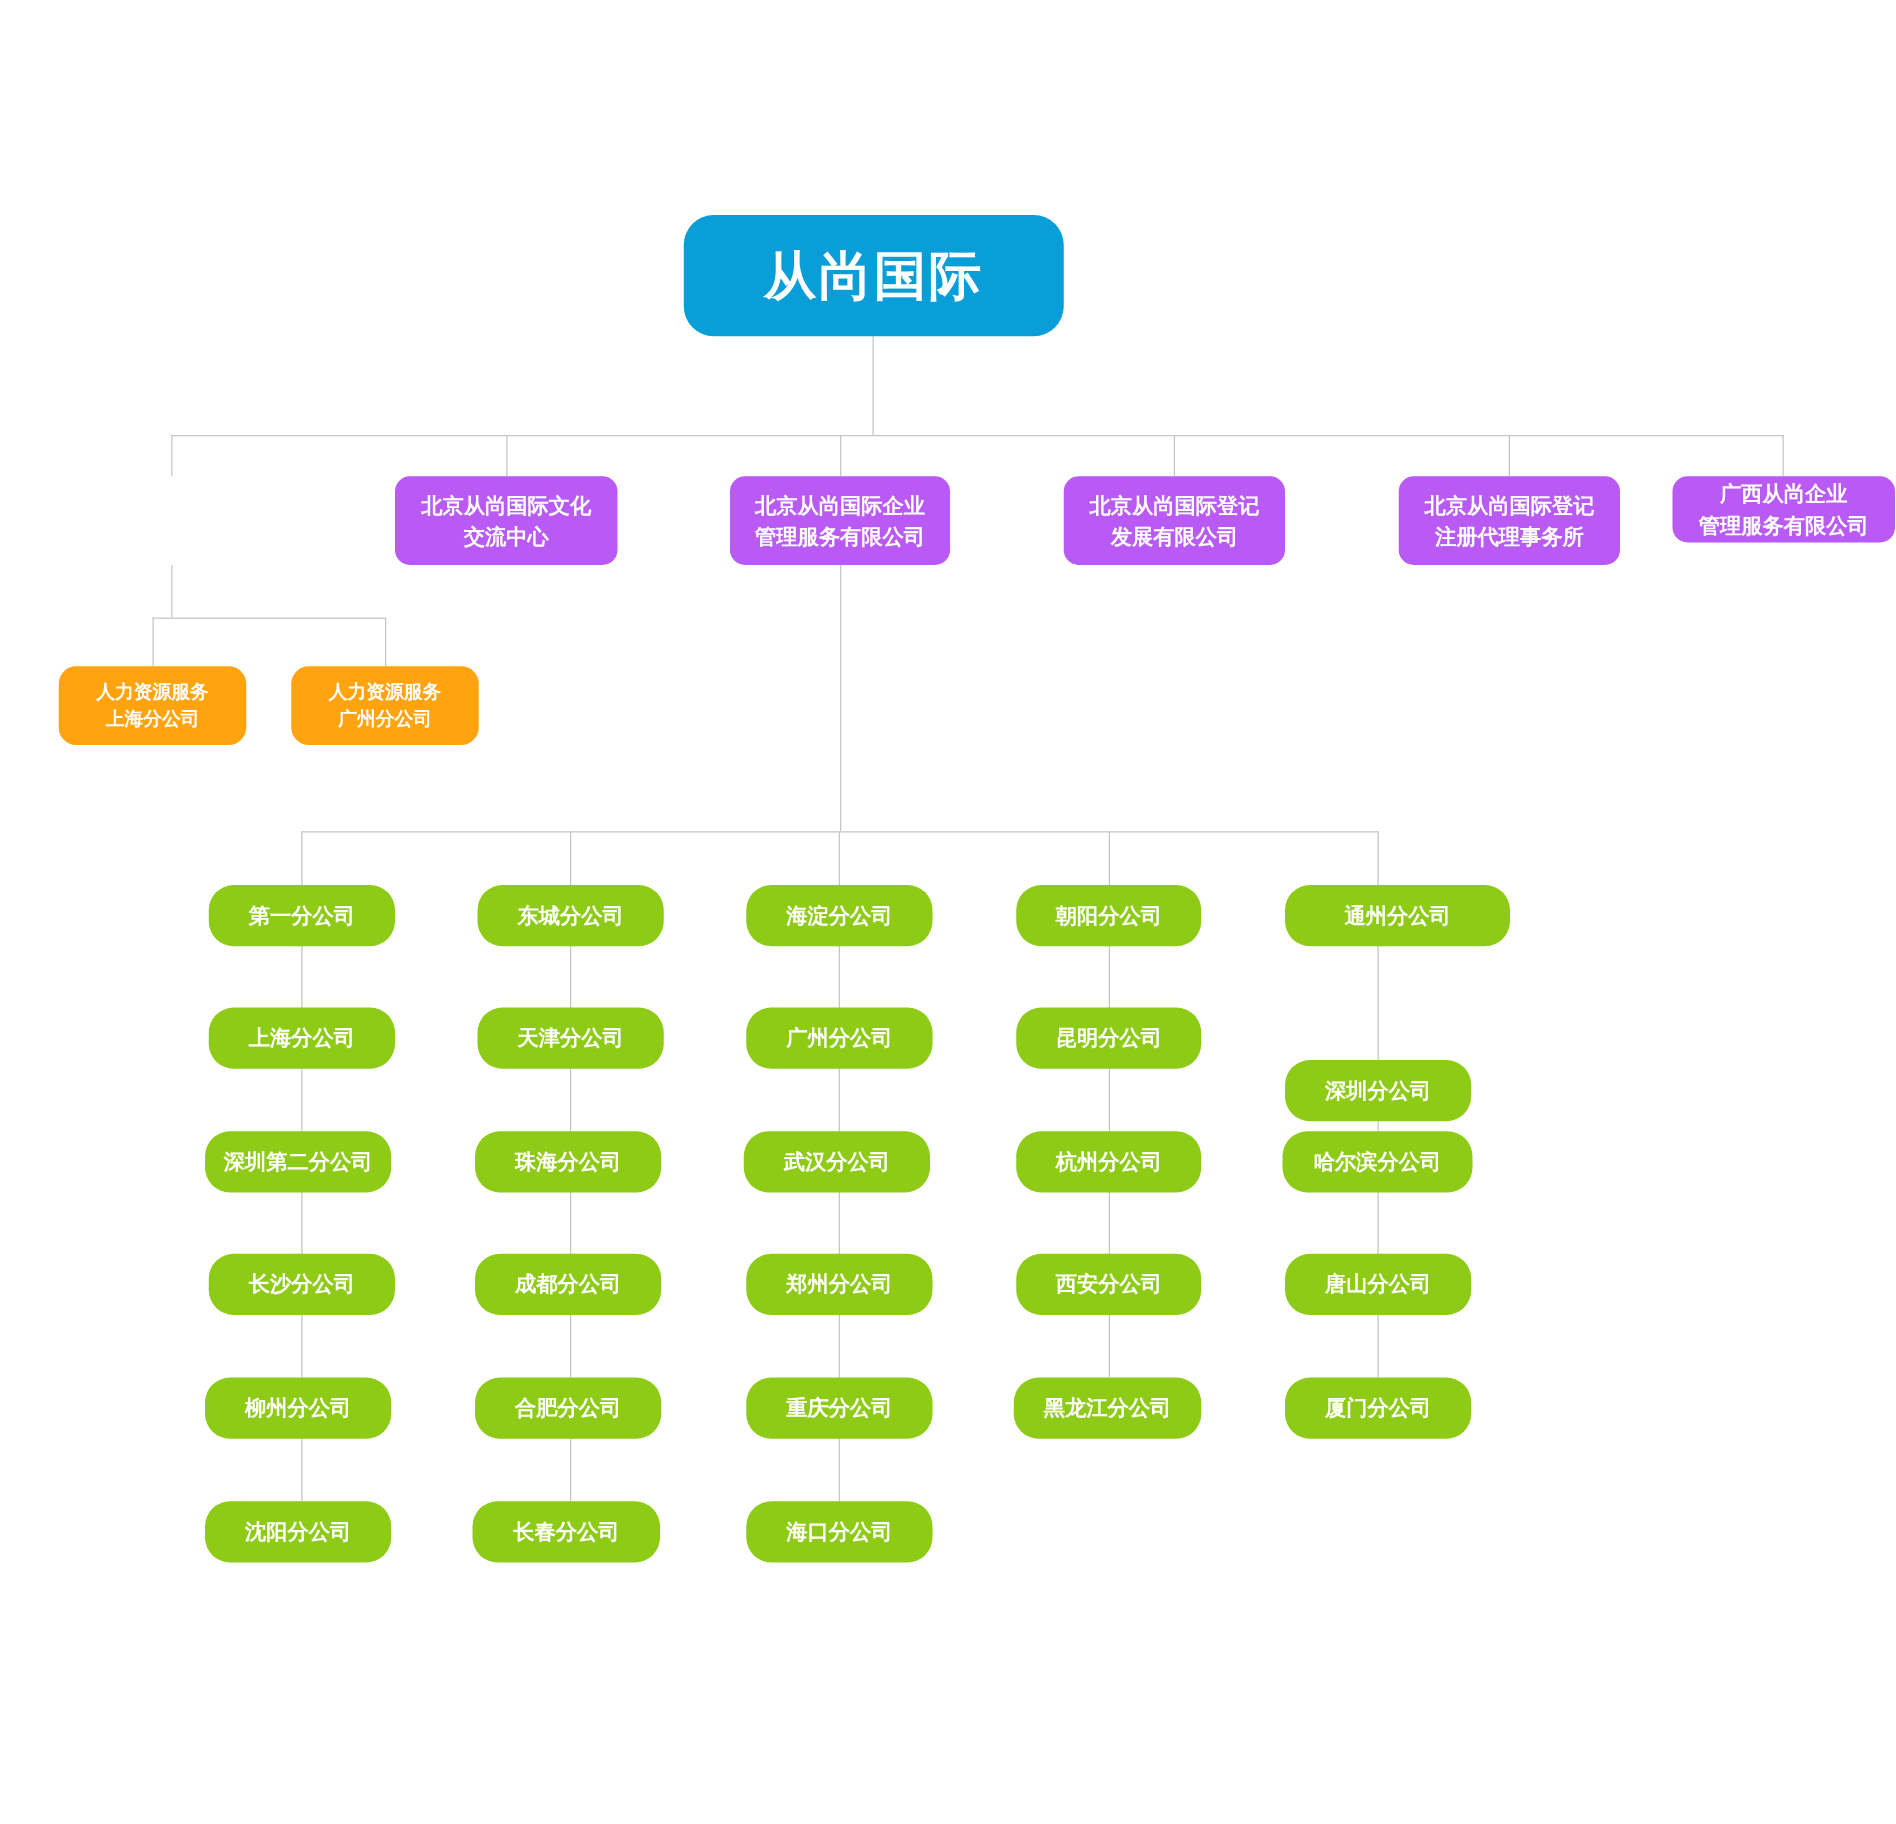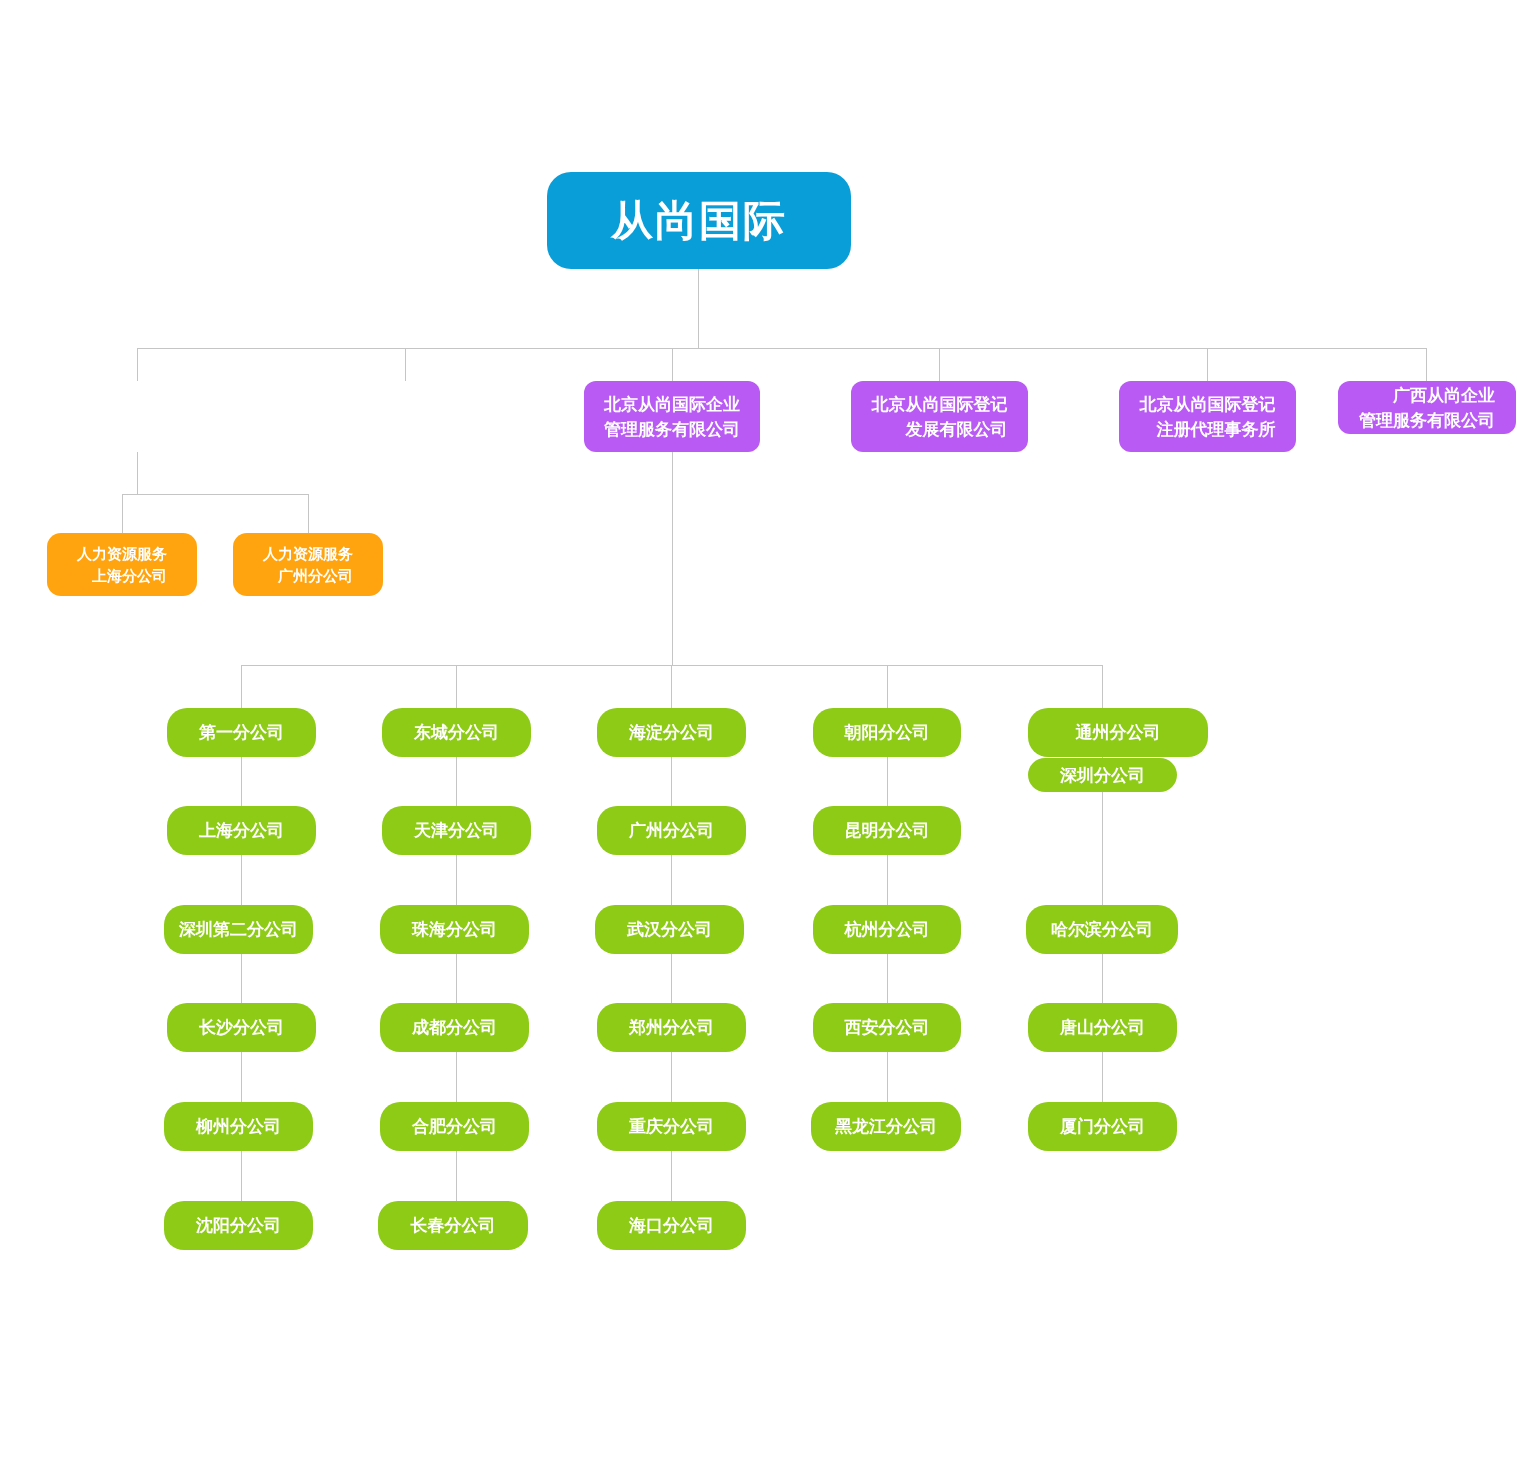--- a/index.html
+++ b/index.html
@@ -2,21 +2,21 @@
 <html><head>
 <meta charset="utf-8">
 <style>
   html,body{margin:0;padding:0;background:#ffffff;}
   body{font-family:"Liberation Sans","DejaVu Sans",sans-serif;}
   #canvas{position:relative;width:1517px;height:1459px;background:#ffffff;overflow:hidden;}
   .vline,.hline{position:absolute;background:#c5c5c5;z-index:0;}
   .vline{width:1px;}
   .hline{height:1px;}
   .node{position:absolute;z-index:1;display:flex;align-items:center;justify-content:center;
-        text-align:right;color:#ffffff;font-weight:bold;box-sizing:border-box;}
+        text-align:center;color:#ffffff;font-weight:bold;box-sizing:border-box;}
   .node .ln{display:block;}
   .root-node{background:#0a9ed9;border-radius:24px;font-size:42px;letter-spacing:2px;}
   .branch-node{background:#b85af3;border-radius:12px;font-size:17px;line-height:25px;}
   .sub-node{background:#ffa40f;border-radius:14px;font-size:15px;line-height:22px;}
   .leaf-node{background:#8dcb17;border-radius:20px;font-size:17px;}
 </style>
 </head>
 <body>
 
 <div id="canvas">
@@ -40,20 +40,26 @@
   <div class="vline" style="left:241px;top:665px;height:536px"></div>
   <div class="vline" style="left:456px;top:665px;height:536px"></div>
   <div class="vline" style="left:671px;top:665px;height:536px"></div>
   <div class="vline" style="left:887px;top:665px;height:437px"></div>
   <div class="vline" style="left:1102px;top:665px;height:437px"></div>
 
   <div class="node root-node" style="left:547px;top:172px;width:304px;height:97px">
     <span class="ln">从尚国际</span>
   </div>
 
+  <div class="node branch-node" style="left:316px;top:381px;width:178px;height:71px">
+    <div>
+      <span class="ln">北京从尚国际文化</span>
+      <span class="ln">交流中心</span>
+    </div>
+  </div>
   <div class="node branch-node" style="left:584px;top:381px;width:176px;height:71px">
     <div>
       <span class="ln">北京从尚国际企业</span>
       <span class="ln">管理服务有限公司</span>
     </div>
   </div>
   <div class="node branch-node" style="left:851px;top:381px;width:177px;height:71px">
     <div>
       <span class="ln">北京从尚国际登记</span>
       <span class="ln">发展有限公司</span>
@@ -154,21 +160,21 @@
   <div class="node leaf-node" style="left:813px;top:1003px;width:148px;height:49px">
     <span class="ln">西安分公司</span>
     </div>
   <div class="node leaf-node" style="left:811px;top:1102px;width:150px;height:49px">
     <span class="ln">黑龙江分公司</span>
     </div>
 
   <div class="node leaf-node" style="left:1028px;top:708px;width:180px;height:49px">
     <span class="ln">通州分公司</span>
     </div>
-  <div class="node leaf-node" style="left:1028px;top:758px;width:149px;height:34px">
+  <div class="node leaf-node" style="left:1028px;top:848px;width:149px;height:49px">
     <span class="ln">深圳分公司</span>
     </div>
   <div class="node leaf-node" style="left:1026px;top:905px;width:152px;height:49px">
     <span class="ln">哈尔滨分公司</span>
     </div>
   <div class="node leaf-node" style="left:1028px;top:1003px;width:149px;height:49px">
     <span class="ln">唐山分公司</span>
     </div>
   <div class="node leaf-node" style="left:1028px;top:1102px;width:149px;height:49px">
     <span class="ln">厦门分公司</span>

